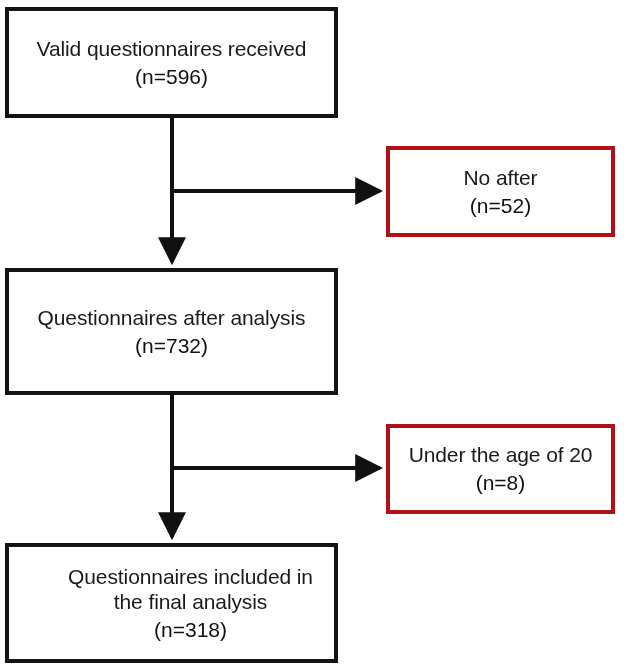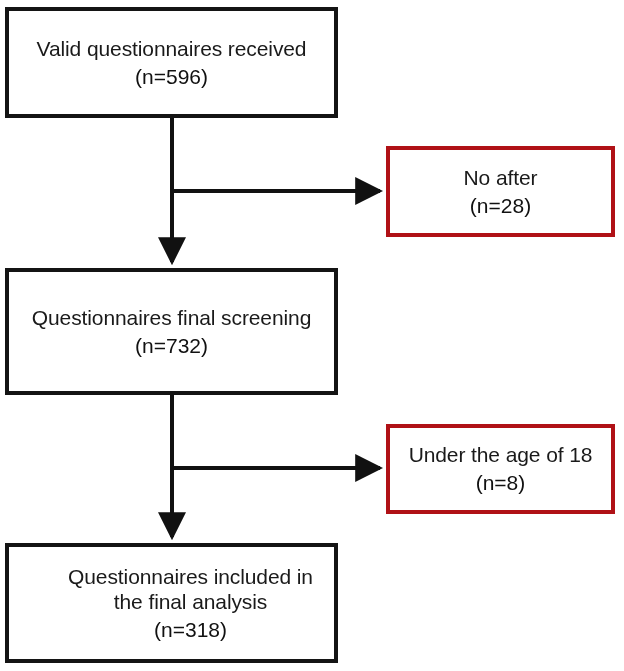--- a/index.html
+++ b/index.html
@@ -86,30 +86,30 @@
     <line x1="170" y1="468" x2="380" y2="468" stroke="#111111" stroke-width="4" marker-end="url(#arrowhead)"></line>
   </svg>
 
   <div class="node primary" id="node-received">
     <div class="node-label">Valid questionnaires received</div>
     <div class="node-count">(n=596)</div>
   </div>
 
   <div class="node excluded" id="node-no-fever">
     <div class="node-label">No after</div>
-    <div class="node-count">(n=28)</div>
+    <div class="node-count">(n=52)</div>
   </div>
 
   <div class="node primary" id="node-screened">
-    <div class="node-label">Questionnaires final screening</div>
+    <div class="node-label">Questionnaires after analysis</div>
     <div class="node-count">(n=732)</div>
   </div>
 
   <div class="node excluded" id="node-under-18">
-    <div class="node-label">Under the age of 18</div>
+    <div class="node-label">Under the age of 20</div>
     <div class="node-count">(n=8)</div>
   </div>
 
   <div class="node primary" id="node-included">
     <div class="node-label">Questionnaires included in the final analysis</div>
     <div class="node-count">(n=318)</div>
   </div>
 
 </div>
 

